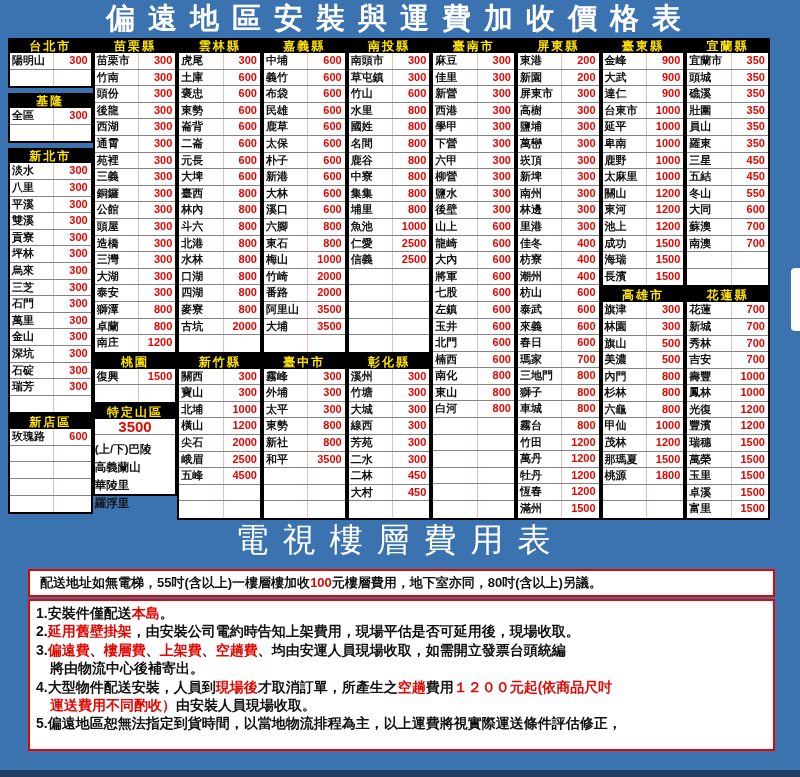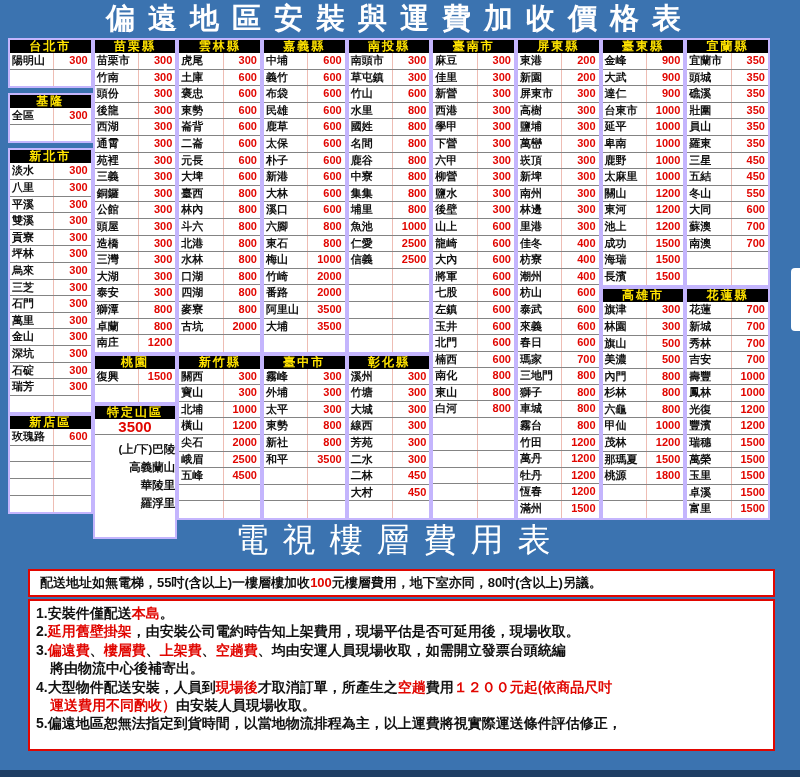--- a/index.html
+++ b/index.html
@@ -9,21 +9,21 @@
     font-family:"Liberation Sans","DejaVu Sans",sans-serif;
   }
   .main-title{
     position:absolute;top:0;left:0;width:100%;height:36px;
     text-align:center;color:#ffffff;font-size:29px;font-weight:bold;
     letter-spacing:13px;line-height:36px;white-space:nowrap;
   }
   #price-table{position:absolute;left:8px;top:38px;width:762px;height:484px;}
   .col{position:absolute;top:0;width:84.66px;}
   .block{
-    border:2px solid #c4b5fd;background:#a16207;box-sizing:border-box;
+    border:2px solid #000000;background:#a16207;box-sizing:border-box;
     width:100%;
   }
   .hdr{
     background:#000000;color:#ffe300;font-weight:bold;font-size:12px;
     height:13px;line-height:13px;text-align:center;letter-spacing:2px;
     white-space:nowrap;overflow:hidden;
   }
   .row{
     display:flex;height:16.6px;box-sizing:border-box;
     border-bottom:1px solid #848484;font-size:11px;line-height:15px;
@@ -37,21 +37,21 @@
   .rp{
     flex:1;color:#e10600;font-weight:bold;text-align:right;
     padding-right:3px;white-space:nowrap;
   }
   .big{
     height:16.6px;box-sizing:border-box;border-bottom:1px solid #848484;
     text-align:center;color:#e10600;font-weight:bold;font-size:15px;
     line-height:16px;background:#fff;
   }
   .tlines{
-    height:102px;box-sizing:border-box;padding-top:5px;text-align:right;
+    height:59px;box-sizing:border-box;padding-top:5px;text-align:left;
     font-size:11.5px;font-weight:bold;color:#111;line-height:18px;
     background:#fff;
   }
   .section-title{
     position:absolute;top:521px;left:0;width:100%;height:38px;
     text-align:center;color:#ffffff;font-size:33px;font-weight:normal;
     letter-spacing:14px;line-height:38px;white-space:nowrap;
   }
   .floor-note{
     position:absolute;left:28px;top:569px;width:747px;height:28px;

